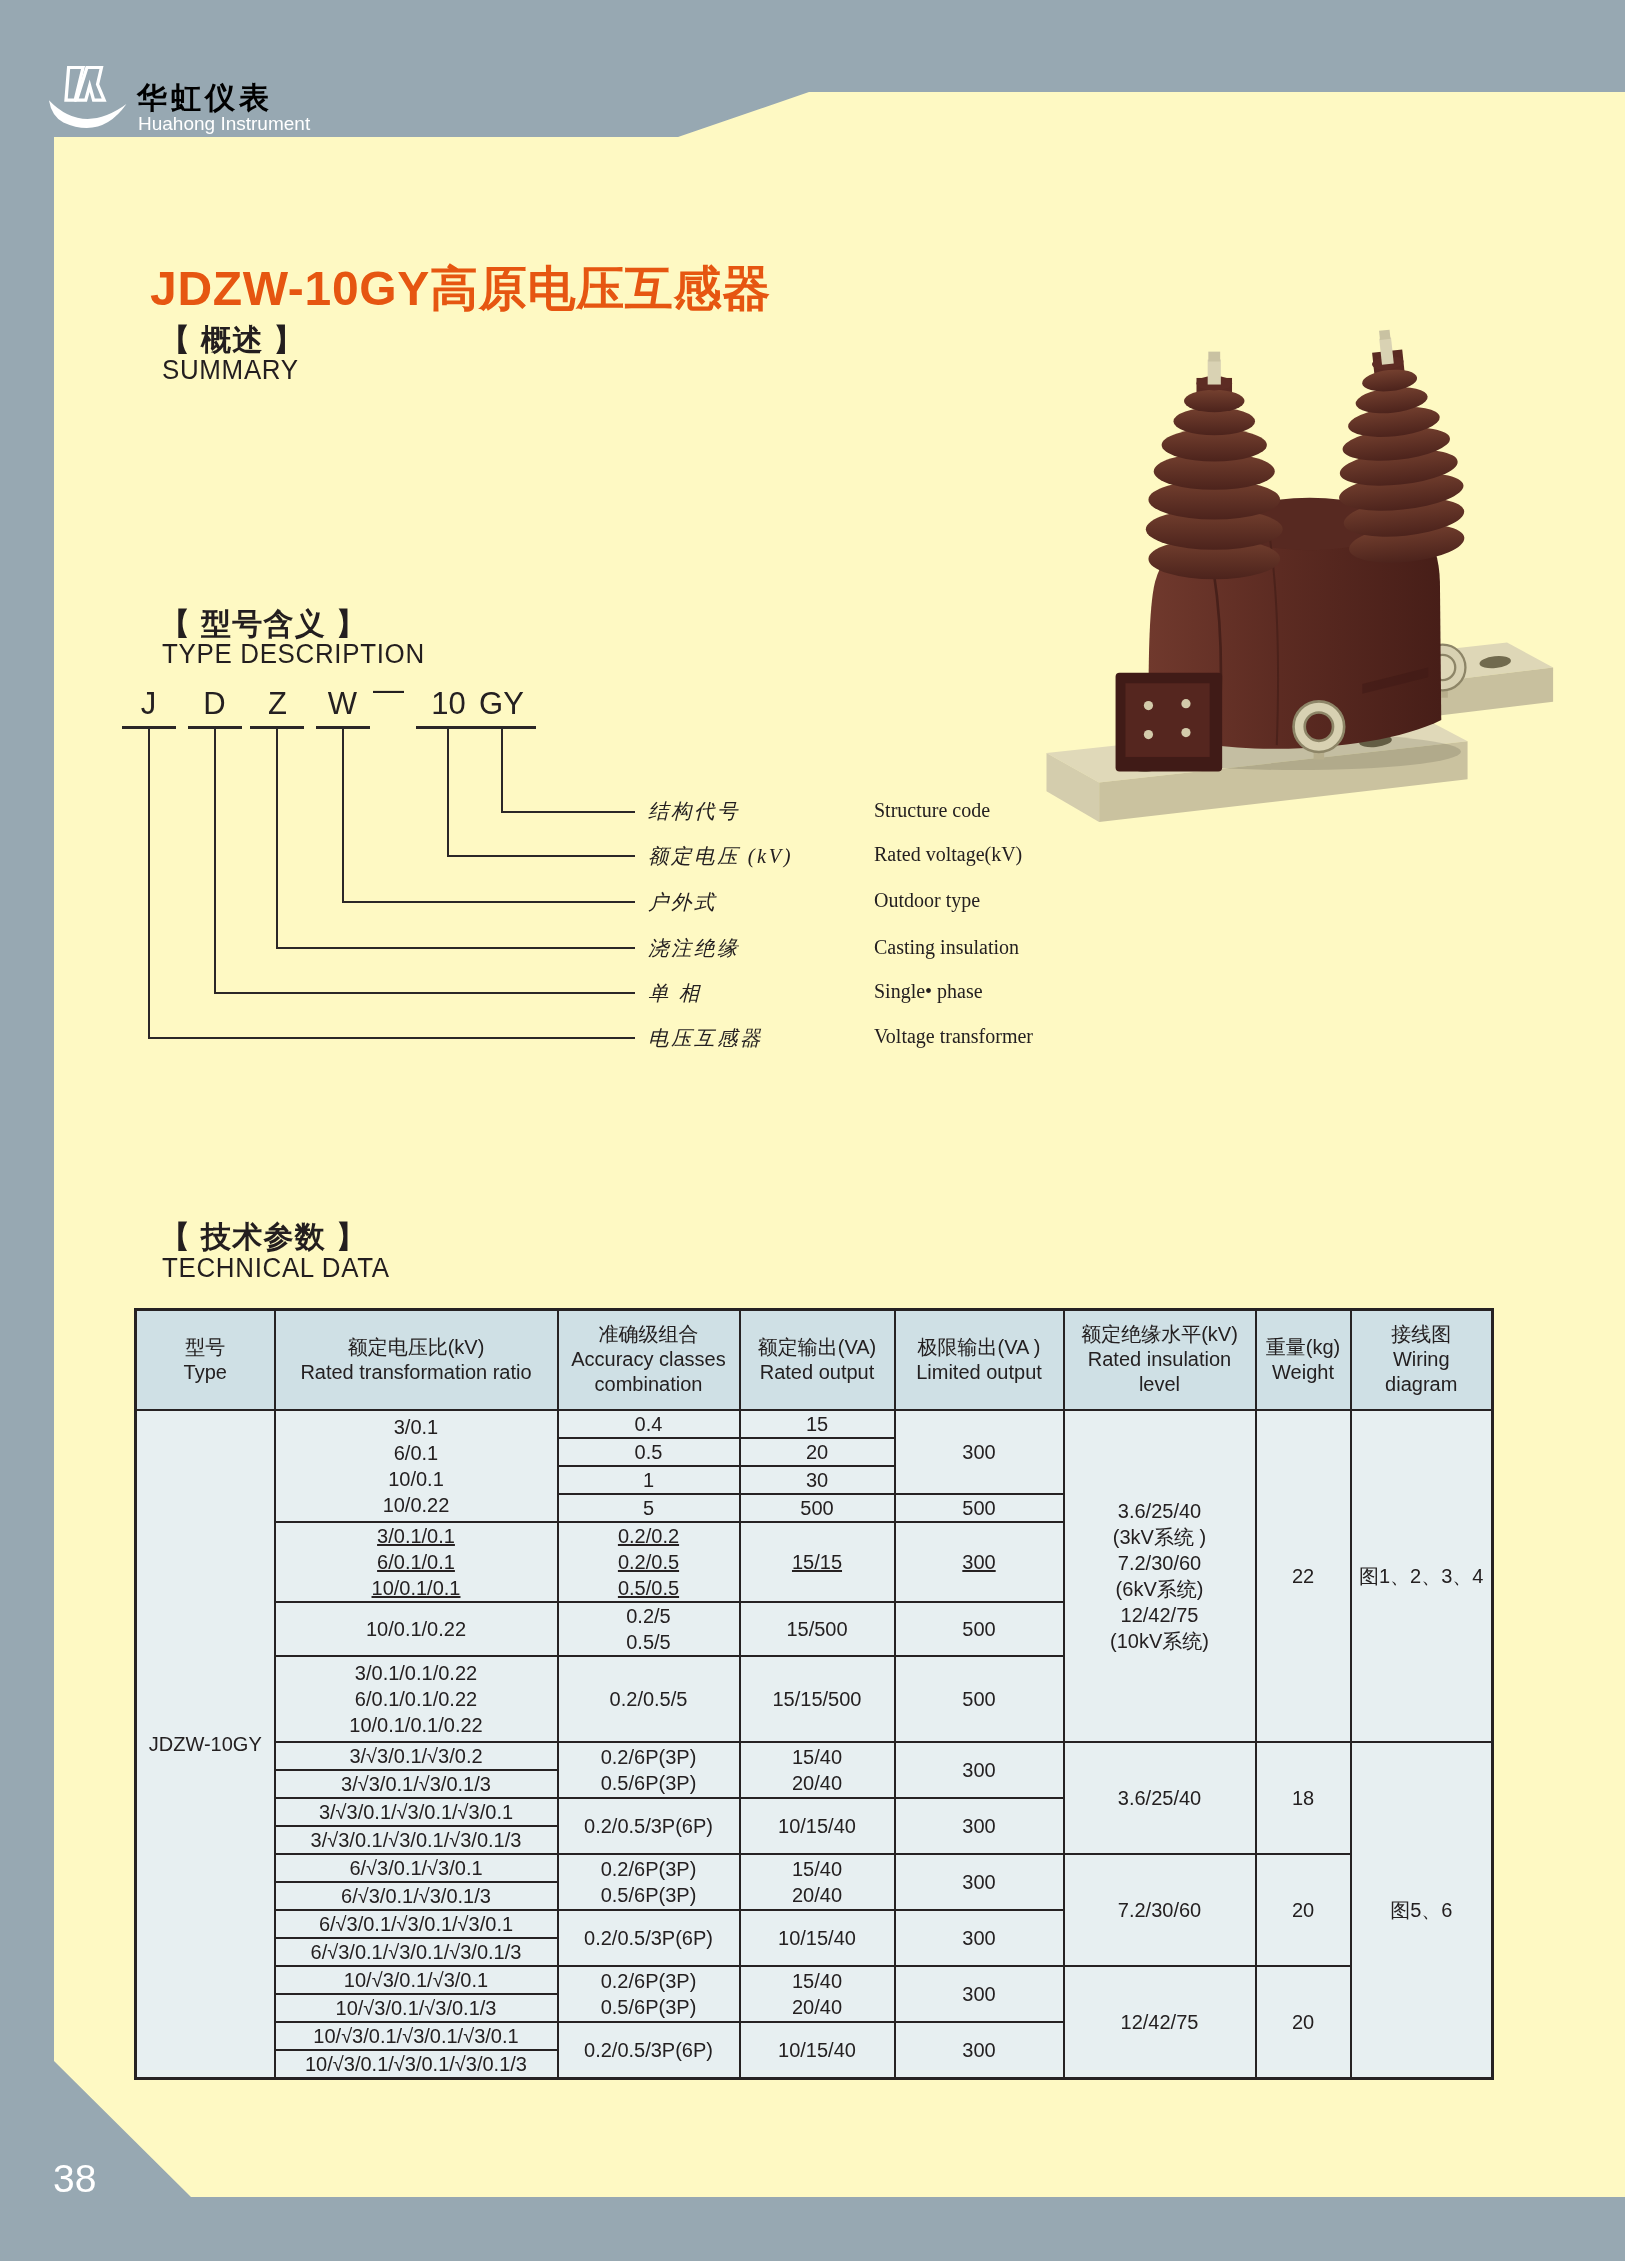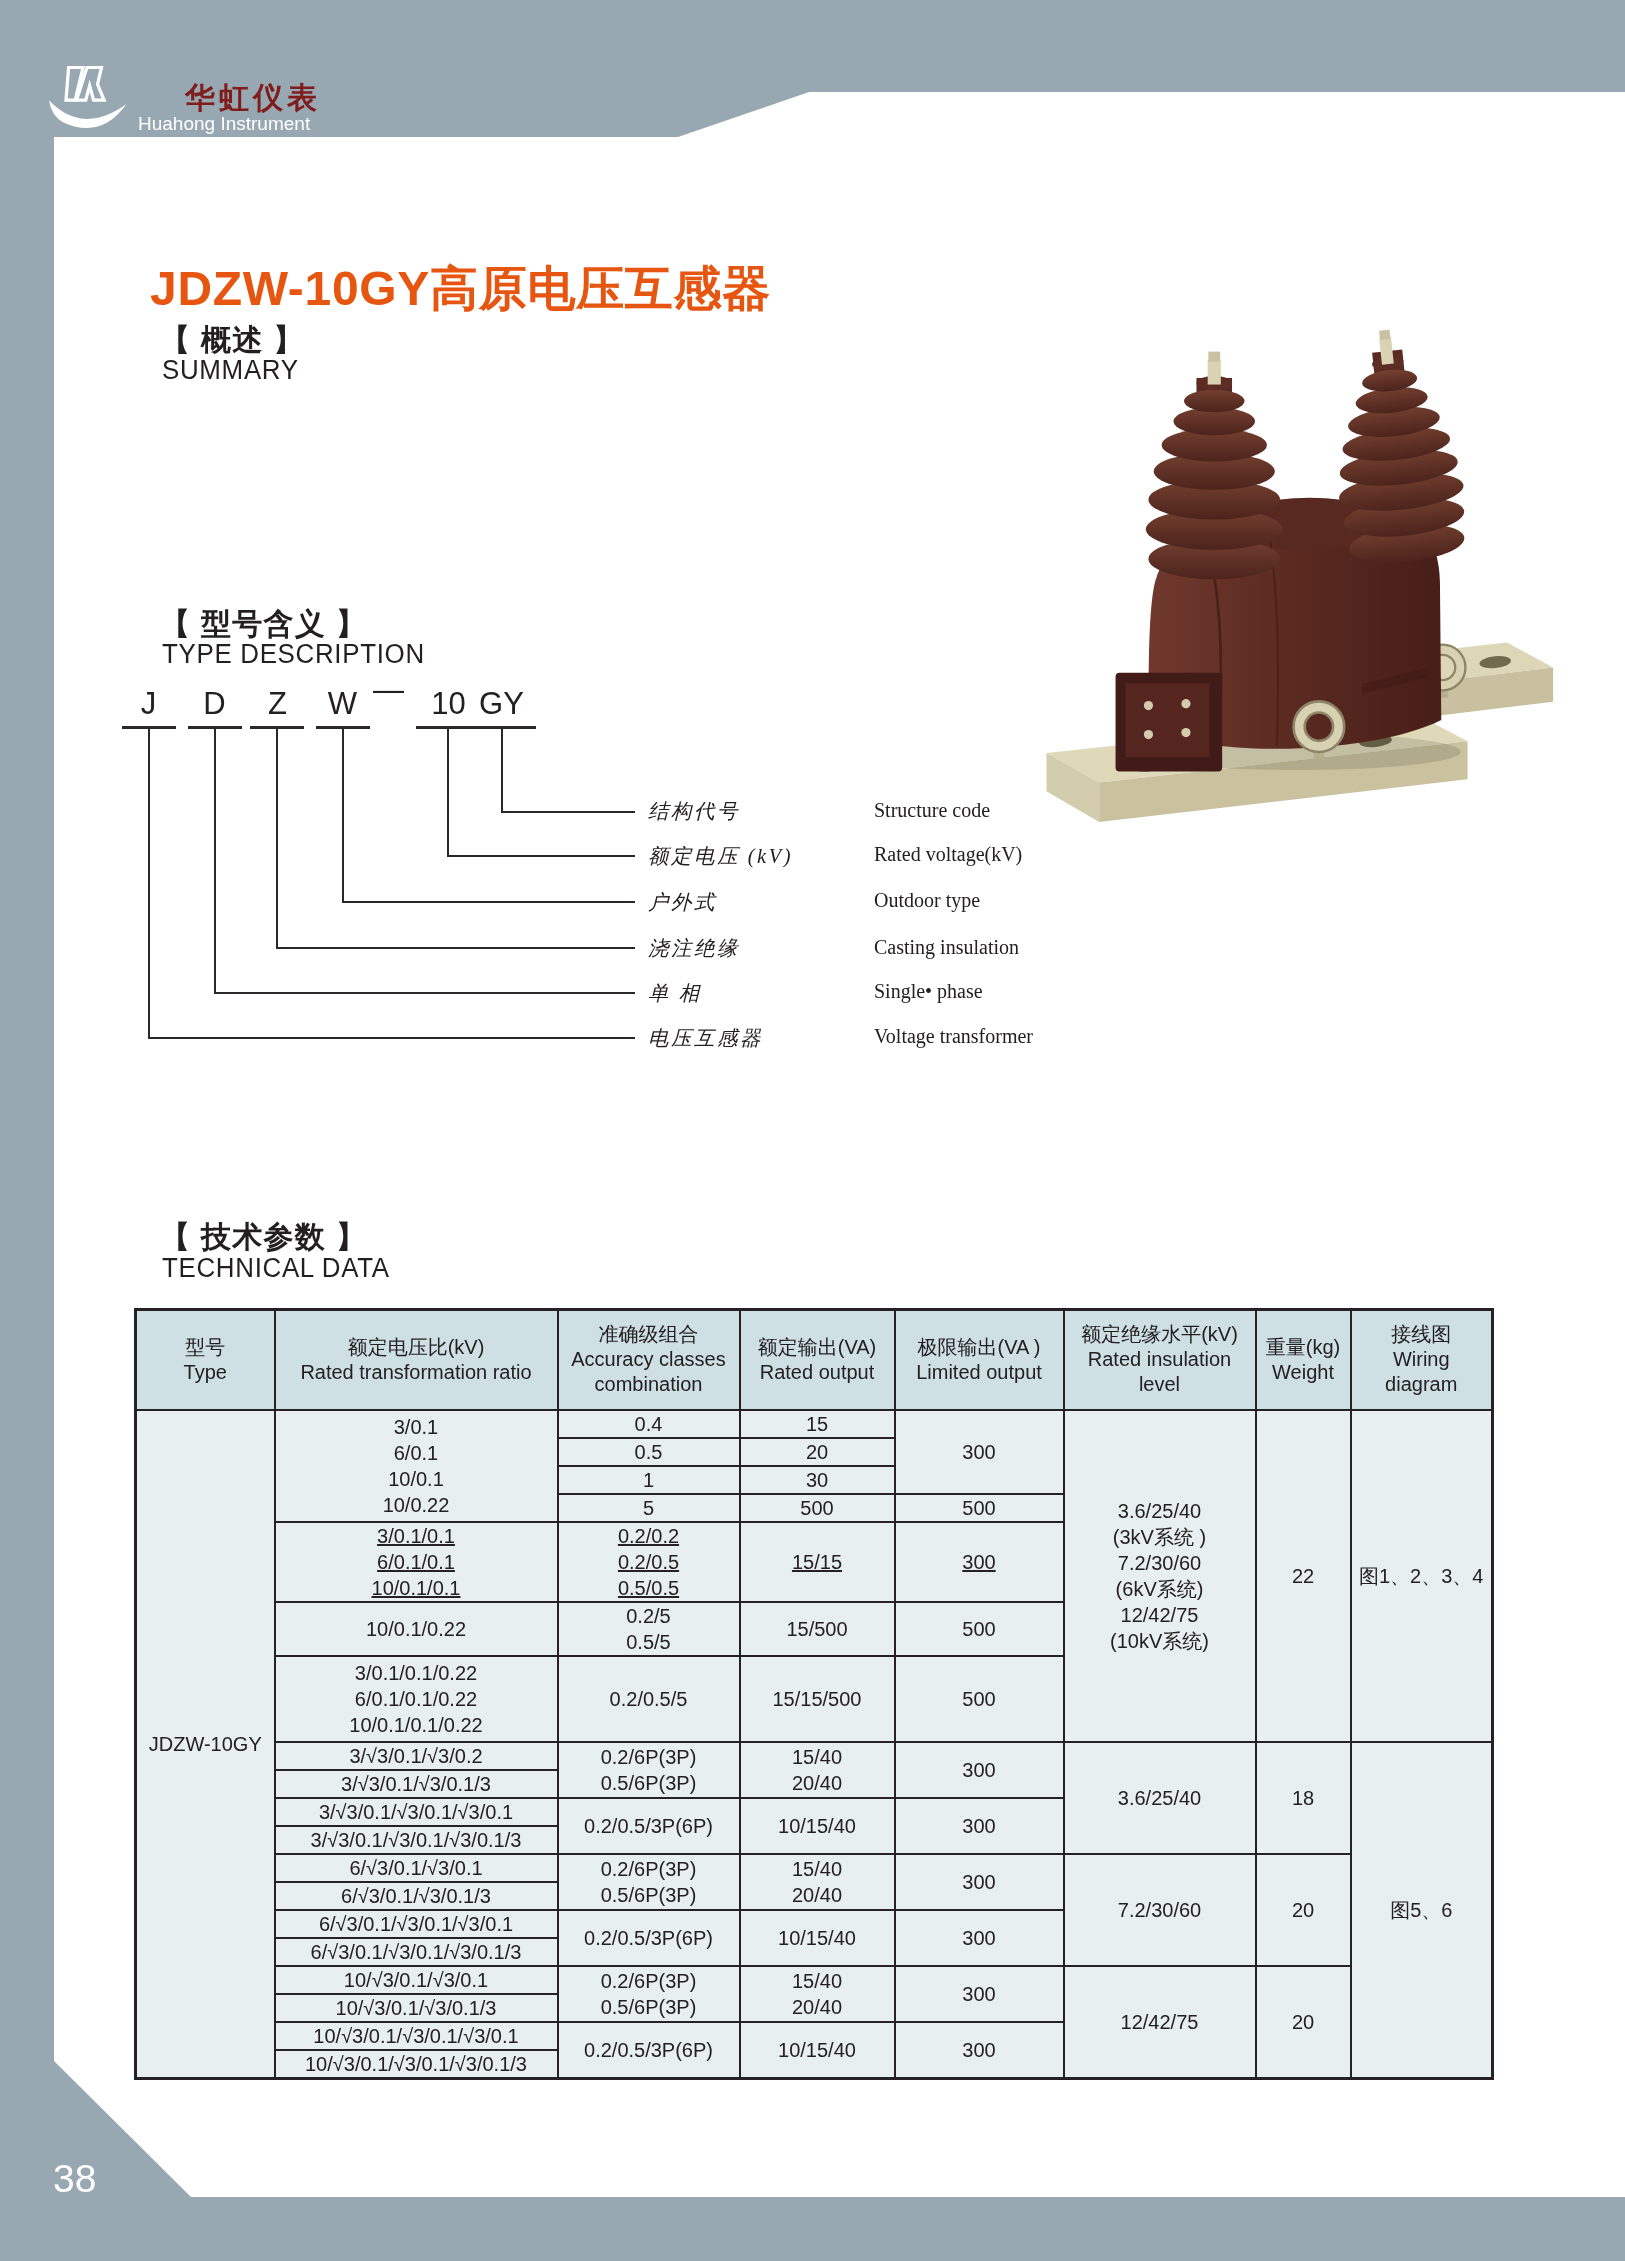--- a/index.html
+++ b/index.html
@@ -5,26 +5,26 @@
   html,body{margin:0;padding:0;}
   body{
     width:1626px;height:2261px;position:relative;
     background:#97a8b2;
     font-family:"Liberation Sans",sans-serif;
     color:#262122;
     overflow:hidden;
   }
   
   .white-page{
-    position:absolute;left:0;top:0;width:1626px;height:2261px;background:#ffffff;
+    position:absolute;left:0;top:0;width:1626px;height:2261px;background:#fef9c3;
     clip-path:polygon(54px 137px,678px 137px,809px 92px,1626px 92px,1626px 2197px,191px 2197px,54px 2061px);
   }
   
   .logo-mark{position:absolute;left:46px;top:66px;width:86px;height:69px;}
-  .logo-cn{position:absolute;left:137px;top:78px;font-size:30px;letter-spacing:4px;color:#7f1d1d;font-weight:bold;margin-left:48px;}
+  .logo-cn{position:absolute;left:137px;top:78px;font-size:30px;letter-spacing:4px;color:#000000;font-weight:bold;}
   .logo-en{position:absolute;left:138px;top:113px;font-size:19px;color:#ffffff;}
   .page-num{position:absolute;left:53px;top:2157px;font-size:39px;color:#ffffff;}
   
   .doc-title{position:absolute;left:150px;top:257px;font-size:48px;font-weight:bold;color:#e65611;letter-spacing:0.7px;}
   .sec-cn{position:absolute;font-size:30px;font-weight:bold;color:#231e1f;letter-spacing:1.3px;}
   .sec-en{position:absolute;font-size:27px;color:#231e1f;letter-spacing:0.7px;transform:scaleX(.96);transform-origin:left;}
   .sum-cn{left:160px;top:320px;}
   .sum-en{left:162px;top:355px;}
   .type-cn{left:160px;top:604px;text-align:right;}
   .type-en{left:162px;top:639px;}

